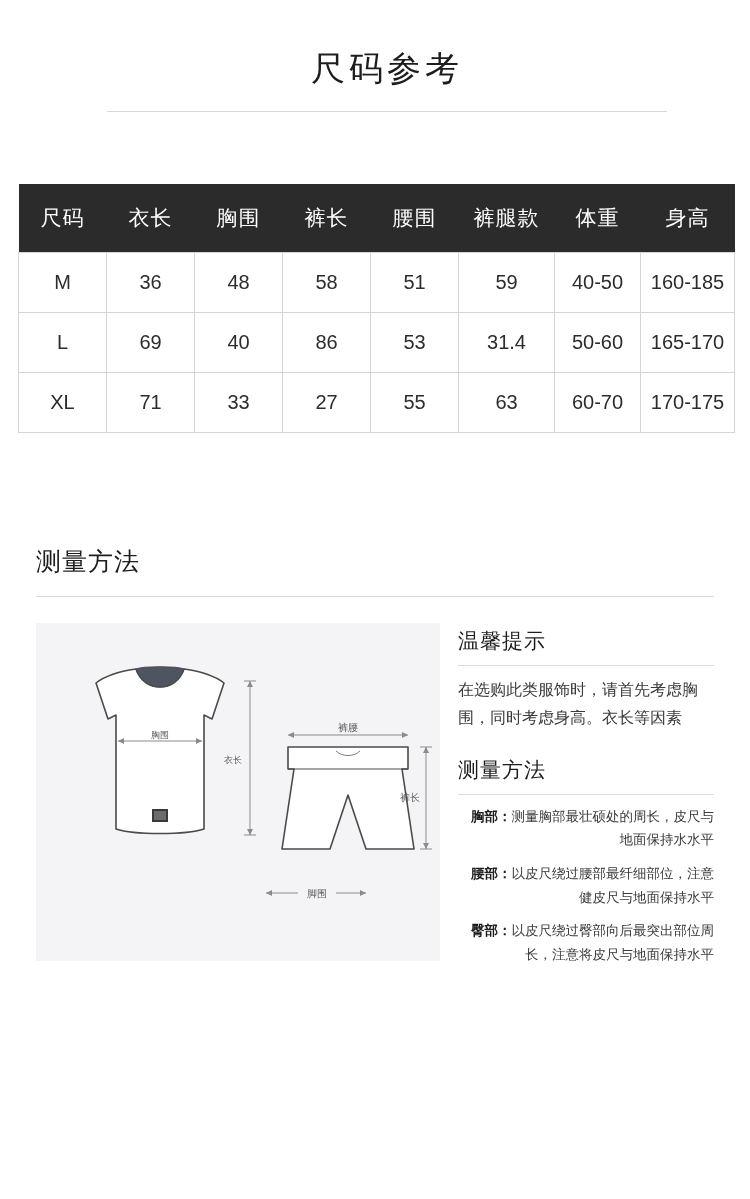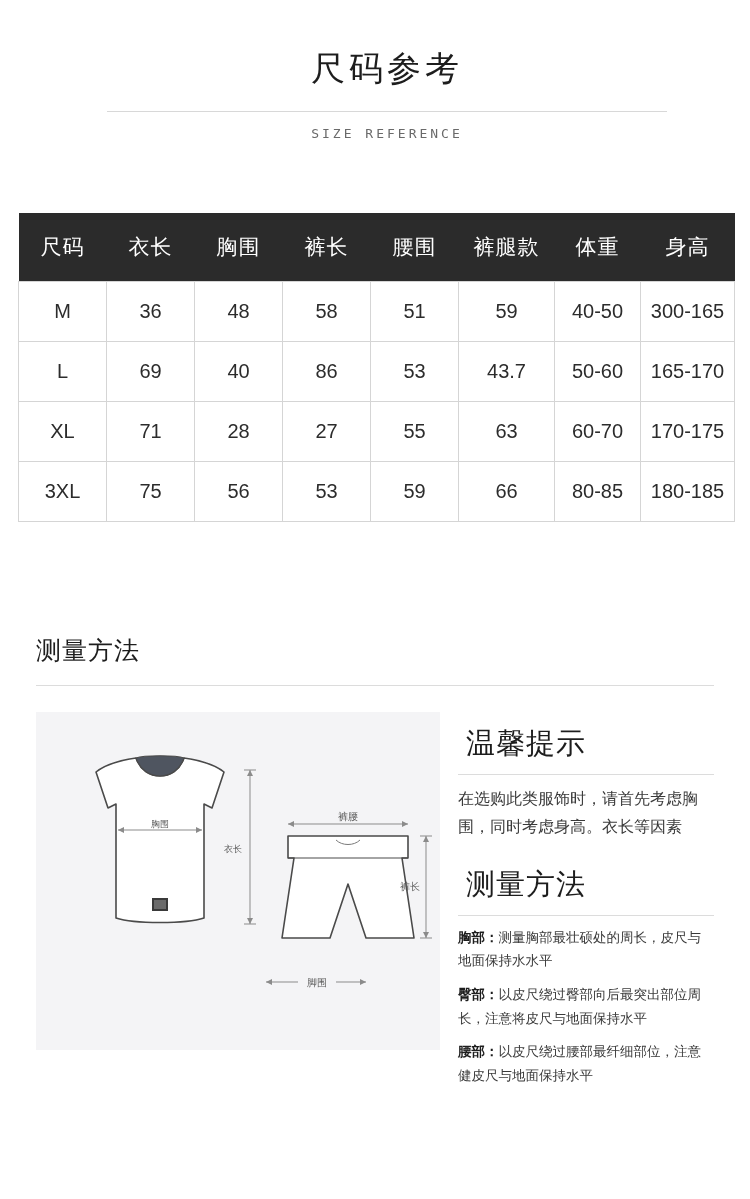--- a/index.html
+++ b/index.html
@@ -123,51 +123,50 @@
   }
 
   .illus svg { display: block; }
 
   
   .tips {
     flex: 1;
     padding-top: 4px;
   }
   .tips h3 {
-    margin: 8px;
-    font-size: 29px;
+    margin: 0;
+    font-size: 21px;
     font-weight: 400;
     color: #1d1d1d;
     letter-spacing: 1px;
   }
   .tips .tip-rule {
     margin-top: 10px;
     height: 1px;
     background: #dcdcdc;
     width: 100%;
   }
   .tips p {
     margin: 10px 0 0 0;
     font-size: 16px;
     line-height: 1.75;
     color: #3a3a3a;
   }
   .tips .block2 { margin-top: 24px; }
-  .tips .item { margin-top: 10px; font-size: 13.5px; line-height: 1.75; color: #3a3a3a; }
+  .tips .item { margin-top: 10px; font-size: 13.5px; line-height: 1.75; color: #3a3a3a; text-align: right; }
   .tips .item b { font-weight: 700; color: #1d1d1d; }
 </style>
 </head>
 <body>
 
 <div class="page">
 
   <div class="header">
     <div class="title-cn">尺码参考</div>
     <div class="rule"></div>
-    <div class="title-en">SIZE REFERENCE</div>
   </div>
 
   <div class="table-wrap">
     <table class="size-table">
       <colgroup>
         <col class="col-size">
           <col class="col-num">
           <col class="col-num">
           <col class="col-num">
         <col class="col-num">
@@ -189,52 +188,42 @@
       </thead>
       <tbody>
         <tr>
           <td>M</td>
           <td>36</td>
           <td>48</td>
           <td>58</td>
           <td>51</td>
           <td>59</td>
           <td>40-50</td>
-          <td>300-165</td>
+          <td>160-185</td>
         </tr>
         <tr>
           <td>L</td>
           <td>69</td>
           <td>40</td>
           <td>86</td>
           <td>53</td>
-          <td>43.7</td>
+          <td>31.4</td>
           <td>50-60</td>
           <td>165-170</td>
         </tr>
         <tr>
           <td>XL</td>
           <td>71</td>
-          <td>28</td>
+          <td>33</td>
           <td>27</td>
           <td>55</td>
           <td>63</td>
           <td>60-70</td>
           <td>170-175</td>
         </tr>
-        <tr>
-          <td>3XL</td>
-          <td>75</td>
-          <td>56</td>
-          <td>53</td>
-          <td>59</td>
-          <td>66</td>
-          <td>80-85</td>
-          <td>180-185</td>
-        </tr>
       </tbody>
     </table>
   </div>
 
   <div class="measure-head">
     <div class="m-title">测量方法</div>
     <div class="m-rule"></div>
   </div>
 
   <div class="measure-body">
@@ -305,22 +294,22 @@
       <p>在选购此类服饰时，请首先考虑胸围，同时考虑身高。衣长等因素</p>
 
       <div class="block2">
         <h3>测量方法</h3>
         <div class="tip-rule"></div>
 
         <div class="item">
           <b>胸部：</b><span>测量胸部最壮硕处的周长，皮尺与地面保持水水平</span>
         </div>
         <div class="item">
-          <b>臀部：</b><span>以皮尺绕过臀部向后最突出部位周长，注意将皮尺与地面保持水平</span>
+          <b>腰部：</b><span>以皮尺绕过腰部最纤细部位，注意健皮尺与地面保持水平</span>
         </div>
         <div class="item">
-          <b>腰部：</b><span>以皮尺绕过腰部最纤细部位，注意健皮尺与地面保持水平</span>
+          <b>臀部：</b><span>以皮尺绕过臀部向后最突出部位周长，注意将皮尺与地面保持水平</span>
         </div>
       </div>
     </div>
 
   </div>
 </div>
 
 </body></html>

